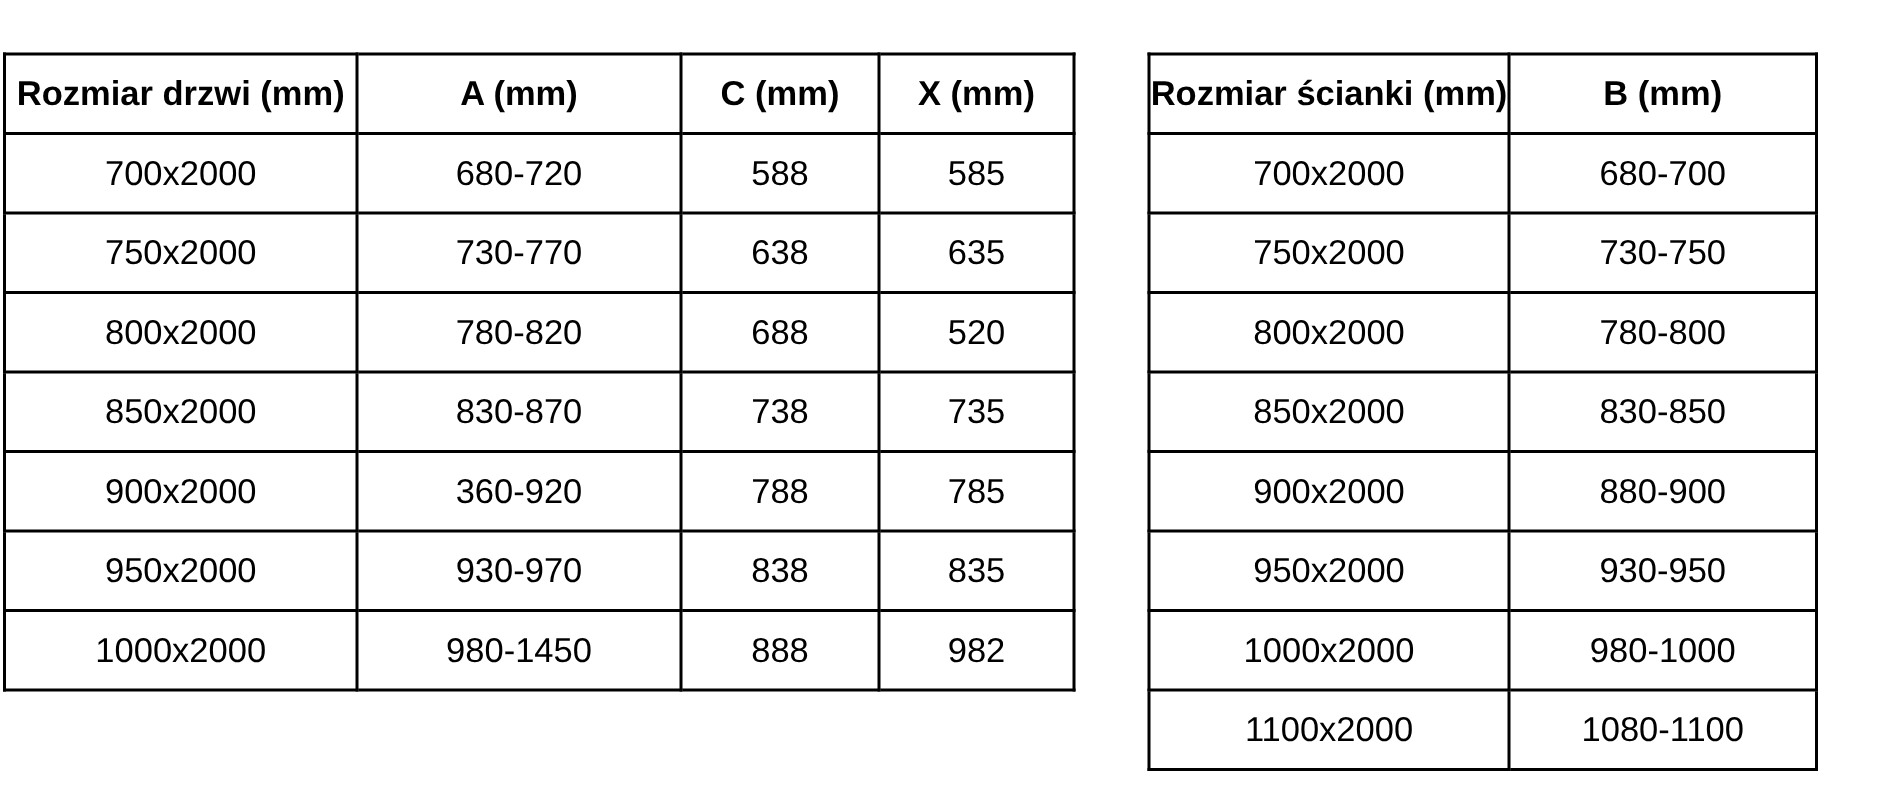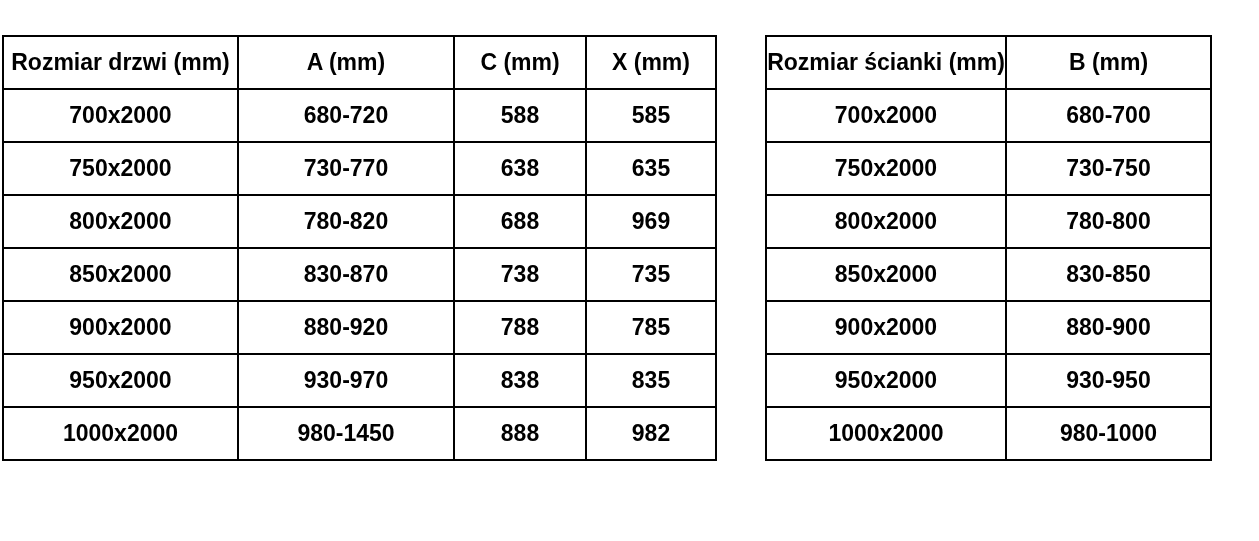--- a/index.html
+++ b/index.html
@@ -31,21 +31,21 @@
     font-size: 23px;
     line-height: 1;
     height: 51px;
     overflow: hidden;
     white-space: nowrap;
   }
   table.spec-table th {
     font-weight: bold;
   }
   table.spec-table td {
-    font-weight: bold;
+    font-weight: normal;
   }
   #door-table {
     left: 2px;
     top: 3px;
     width: 713px;
   }
   #wall-table {
     left: 765px;
     top: 3px;
     width: 445px;
@@ -80,31 +80,31 @@
         <tr>
           <td>750x2000</td>
           <td>730-770</td>
           <td>638</td>
           <td>635</td>
         </tr>
         <tr>
           <td>800x2000</td>
           <td>780-820</td>
           <td>688</td>
-          <td>969</td>
+          <td>520</td>
         </tr>
         <tr>
           <td>850x2000</td>
           <td>830-870</td>
           <td>738</td>
           <td>735</td>
         </tr>
         <tr>
           <td>900x2000</td>
-          <td>880-920</td>
+          <td>360-920</td>
           <td>788</td>
           <td>785</td>
         </tr>
         <tr>
           <td>950x2000</td>
           <td>930-970</td>
           <td>838</td>
           <td>835</td>
         </tr>
         <tr>
@@ -148,15 +148,19 @@
           <td>880-900</td>
         </tr>
         <tr>
           <td>950x2000</td>
           <td>930-950</td>
         </tr>
         <tr>
           <td>1000x2000</td>
           <td>980-1000</td>
         </tr>
+        <tr>
+          <td>1100x2000</td>
+          <td>1080-1100</td>
+        </tr>
       </tbody>
     </table>
 </div>
 
 </body></html>

